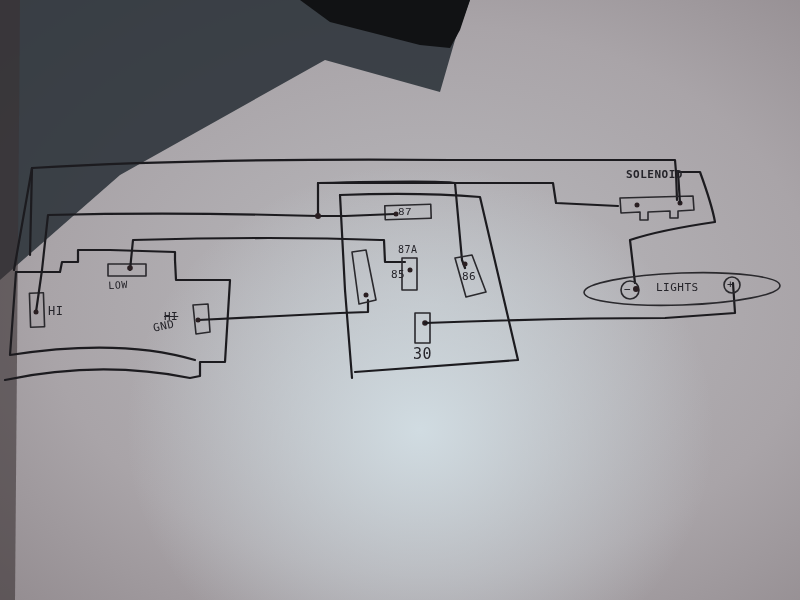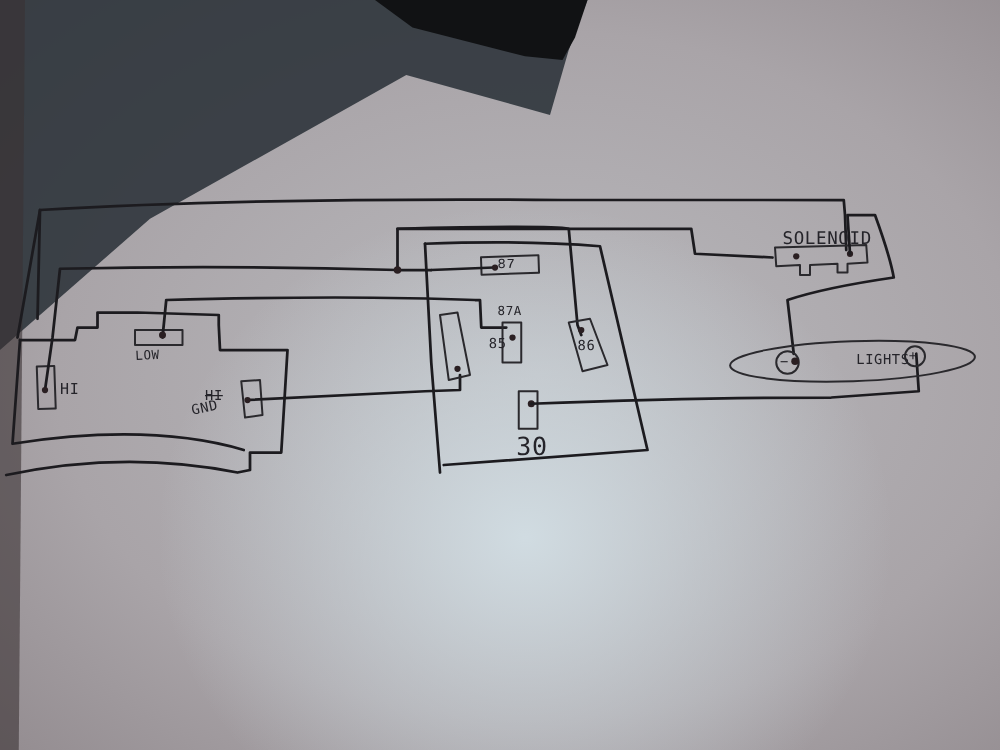--- a/index.html
+++ b/index.html
@@ -14,21 +14,21 @@
     position: absolute; left: 0; top: 0; width: 800px; height: 600px; pointer-events: none;
   }
   #diagram { position: absolute; left: 0; top: 0; width: 800px; height: 600px; }
   .wire { fill: none; stroke: #1c1b1f; stroke-width: 2.2; stroke-linecap: round; stroke-linejoin: round; }
   .thin { fill: none; stroke: #2a292d; stroke-width: 1.6; stroke-linecap: round; stroke-linejoin: round; }
   .dot { fill: #2a1f22; }
   .lbl {
     position: absolute; font-family: "DejaVu Sans Mono", monospace; color: #25242a;
     font-size: 11px; letter-spacing: 0.5px; white-space: nowrap; transform-origin: left top;
   }
-  .big { font-size: 20px; }
+  .big { font-size: 15px; }
   .strike { text-decoration: line-through; }
 </style>
 </head>
 <body>
 
 <div id="paper"></div>
 
 <svg id="shadow" viewBox="0 0 800 600">
   <polygon points="0,0 470,0 455,40 440,92 325,60 120,175 0,280" fill="#2f353c" opacity="0.9"></polygon>
   <polygon points="300,0 470,0 460,30 450,48 420,45 330,22" fill="#111214"></polygon>
@@ -95,16 +95,16 @@
 <div class="lbl" style="left:108px; top:280px; font-size:10px; transform:rotate(-3deg);">LOW</div>
 <div class="lbl strike" style="left:164px; top:310px; font-size:11px;">HI</div>
 <div class="lbl" style="left:152px; top:322px; font-size:11px; transform:rotate(-12deg);">GND</div>
 
 <div class="lbl" style="left:398px; top:206px; font-size:11px;font-family:Liberation Mono, monospace;">87</div>
 <div class="lbl" style="left:398px; top:244px; font-size:10px;">87A</div>
 <div class="lbl" style="left:356px; top:268px; font-size:11px;margin-left:35px;">85</div>
 <div class="lbl" style="left:462px; top:270px; font-size:11px;text-align:center;">86</div>
 <div class="lbl big" style="left:413px; top:345px;">30</div>
 
-<div class="lbl" style="left:626px; top:183px; font-size:14px;">SOLENOID</div>
-<div class="lbl" style="left:656px; top:281px; font-size:11px;margin-left:29px;">LIGHTS</div>
+<div class="lbl" style="left:626px; top:168px; font-size:11px;font-weight:bold;">SOLENOID</div>
+<div class="lbl" style="left:656px; top:281px; font-size:11px;">LIGHTS</div>
 <div class="lbl" style="left:624px; top:283px; font-size:11px;">−</div>
 <div class="lbl" style="left:727px; top:278px; font-size:11px;">+</div>
 
 </body></html>

